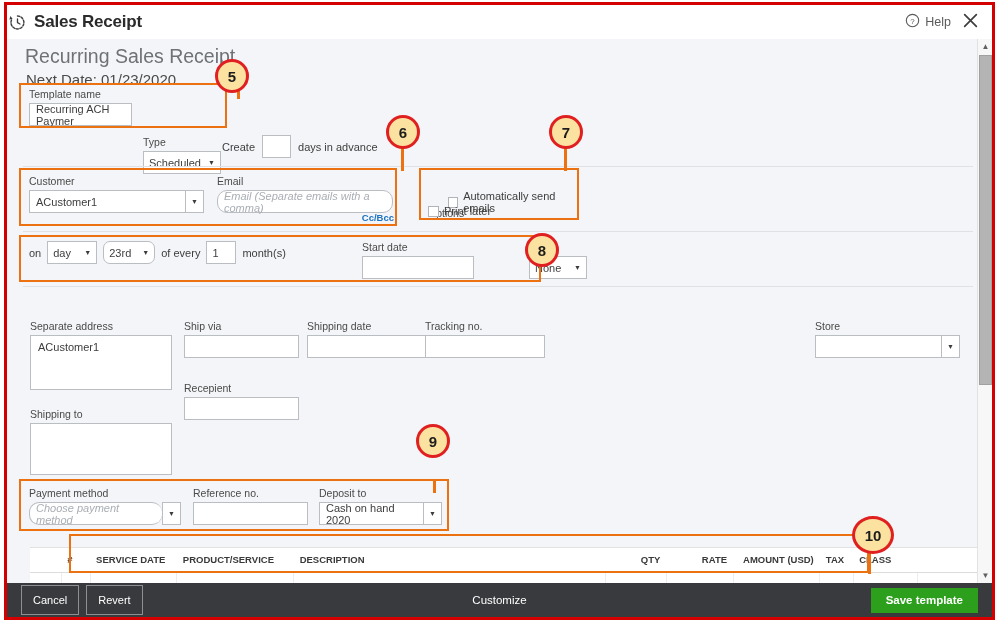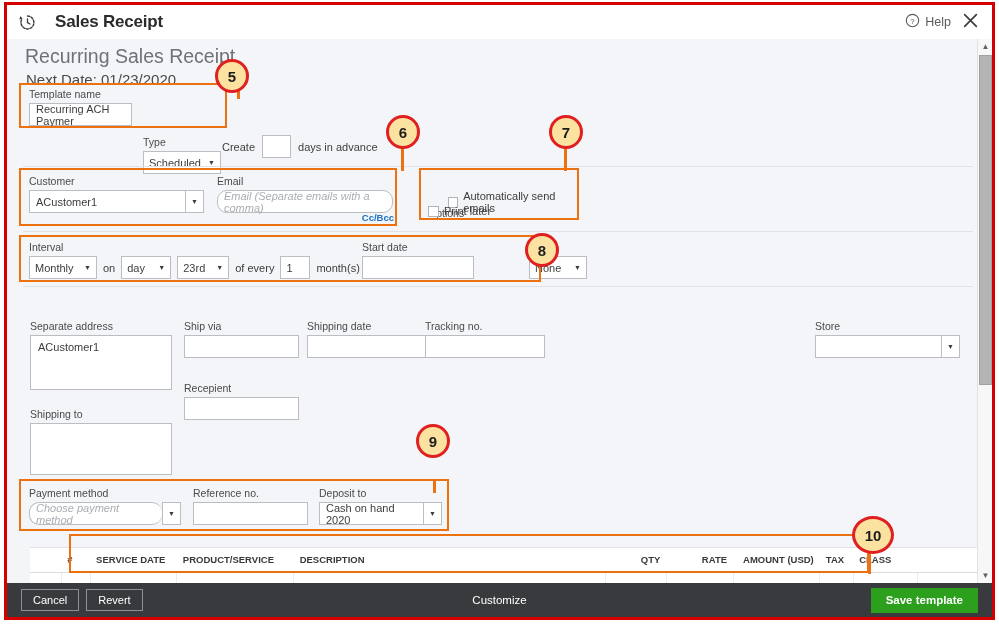--- a/index.html
+++ b/index.html
@@ -21,21 +21,21 @@
     background: #f4f5f8;
     overflow: hidden;
   }
 
   
   #titlebar {
     position: absolute; left:0; top:0; right:0; height: 34px;
     background: #ffffff;
     display: flex; align-items: center;
   }
-  #titlebar .tb-left { display:flex; align-items:center; gap:18px; padding-left:11px; }
+  #titlebar .tb-left { display:flex; align-items:center; gap:7px; padding-left:1px; }
   .recur-icon { width:19px; height:19px; display:block; }
   #app-title {
     font-size: 17px; font-weight: bold; color: #2b2b2b;
     letter-spacing: -0.2px;
   }
   #titlebar .tb-right {
     margin-left:auto; display:flex; align-items:center; gap:11px; padding-right:13px;
   }
   .help-group { display:flex; align-items:center; gap:5px; cursor:pointer; }
   .help-icon { width:15px;height:15px; }
@@ -179,21 +179,21 @@
     display:flex;align-items:center;justify-content:center;font-size:8px;color:#606060;
   }
 
   
   #footer {
     position:absolute; left:0; right:0; bottom:0; height:34px;
     background:#393a3d; display:flex; align-items:center;
   }
   .fbtn {
     border:1px solid #8d8f93; background:transparent; color:#fff;
-    font-size:11px; height:22px; padding:4px 11px; cursor:pointer;
+    font-size:11px; height:30px; padding:4px 11px; cursor:pointer;
     font-family:"Liberation Sans",sans-serif;
   }
   #footer .fleft { display:flex; gap:7px; padding-left:14px; }
   #customize-link {
     position:absolute; left:0; right:0; text-align:center;
     font-size:11.5px; color:#ffffff; cursor:pointer;
   }
   #save-template {
     margin-left:auto; margin-right:14px; z-index:2;
     background:#2ca01c; border:none; color:#fff; font-size:11.5px; font-weight:bold;
@@ -299,33 +299,26 @@
       <div class="optrow" style="top:34px;">
         <span class="cb"></span>
         <span class="cbl">Print later</span>
       </div>
     </div>
 
     <div class="hdiv" style="left:16px; top:192px; width:950px;"></div>
 
     <div id="sec-interval">
       <div id="interval-inner">
-        <div>
-          <span class="fl">Interval</span>
-          <div class="selbox" style="width:68px;">
-            <span>Monthly</span>
-            <span class="cv">▼</span>
-          </div>
-        </div>
         <span class="word">on</span>
         <div class="selbox" style="width:50px;">
           <span>day</span>
           <span class="cv">▼</span>
         </div>
-        <div class="selbox" style="width:52px;">
+        <div class="selbox" style="width:52px;border-radius:7px;">
           <span>23rd</span>
           <span class="cv">▼</span>
         </div>
         <span class="word">of every</span>
         <div class="num-in">1</div>
         <span class="word">month(s)</span>
       </div>
       <div id="startdate-col">
         <span class="fl">Start date</span>
         <div class="fi"></div>

